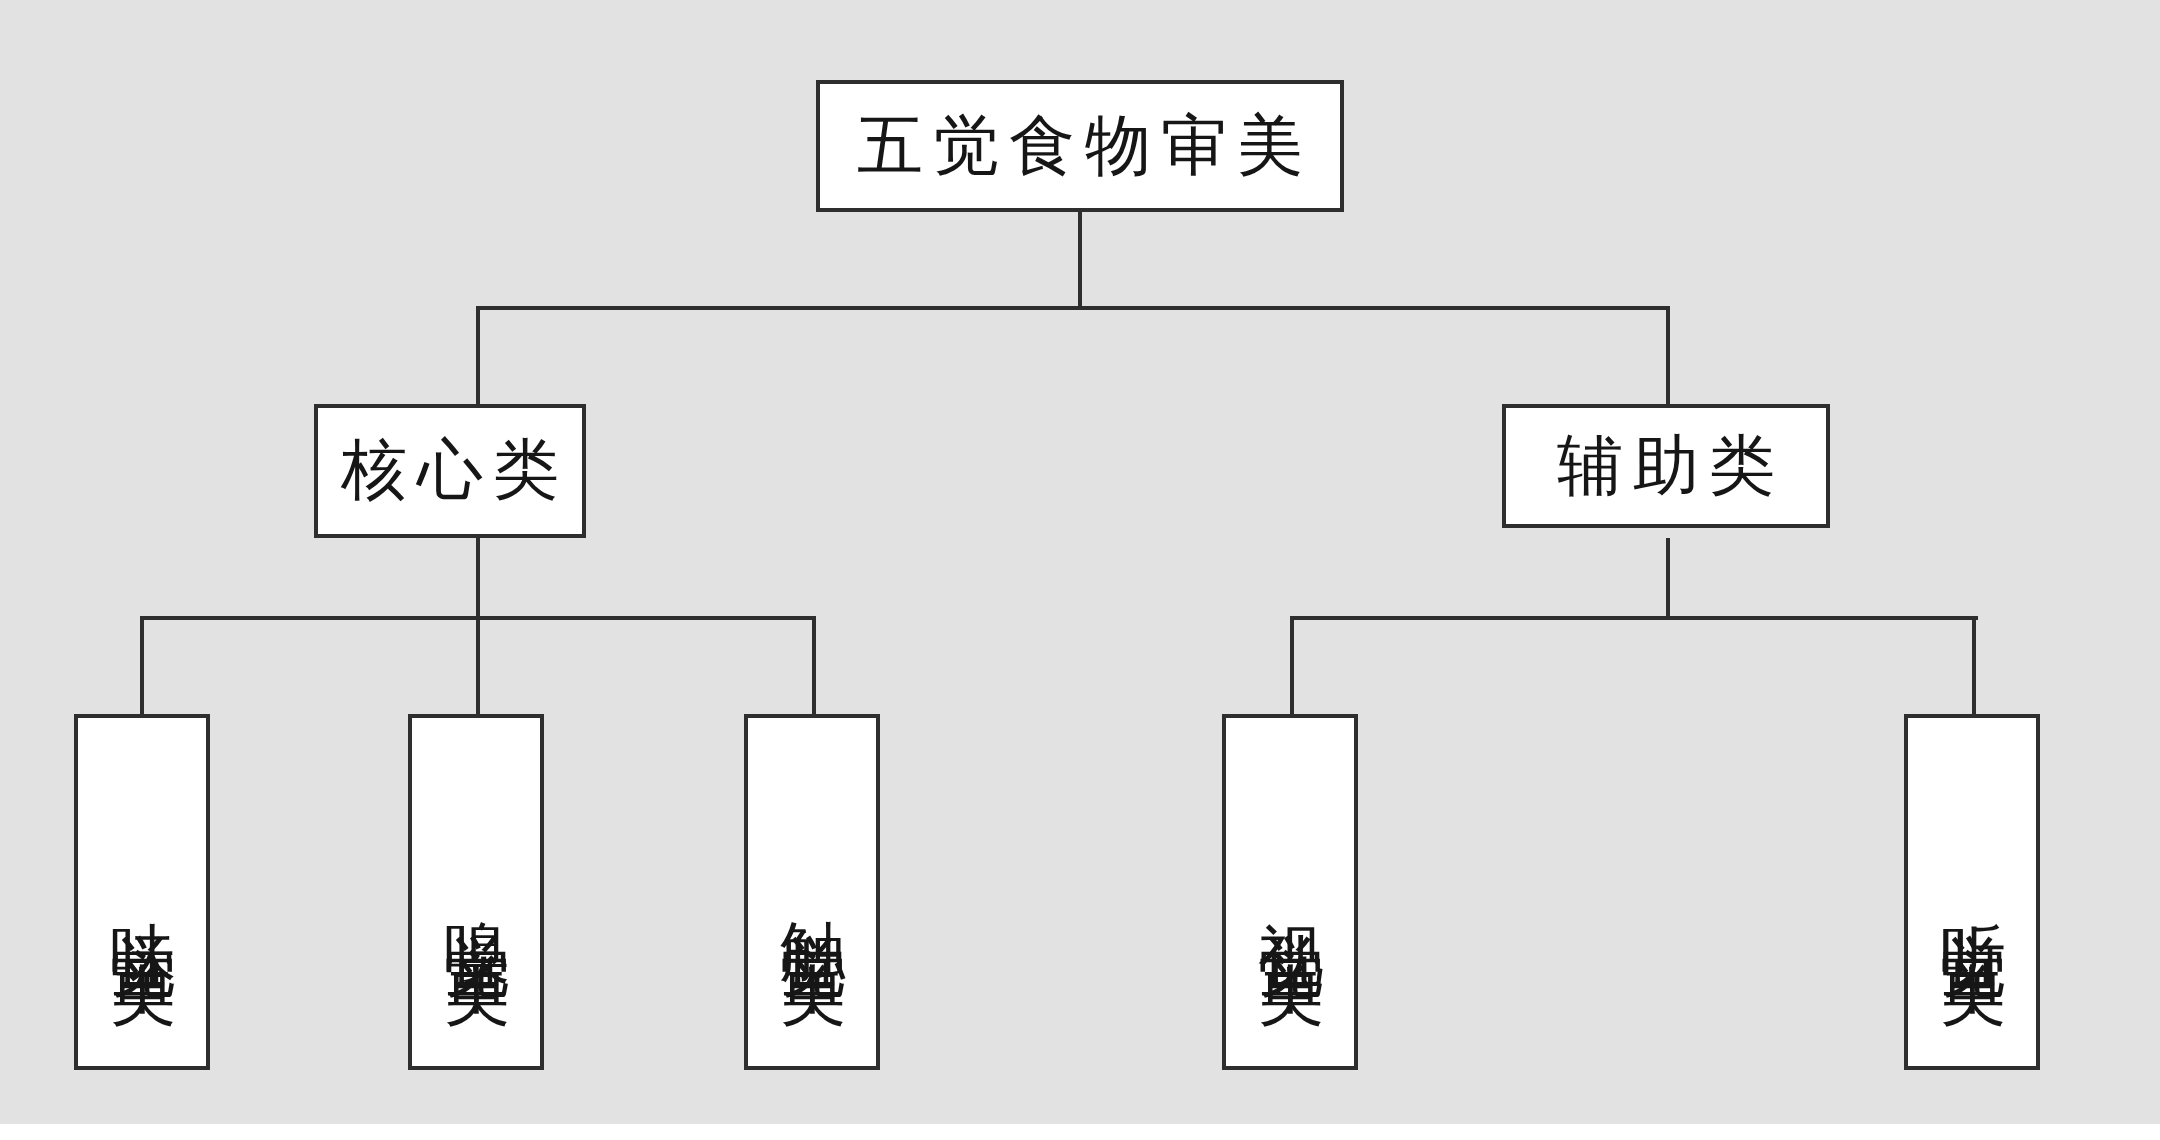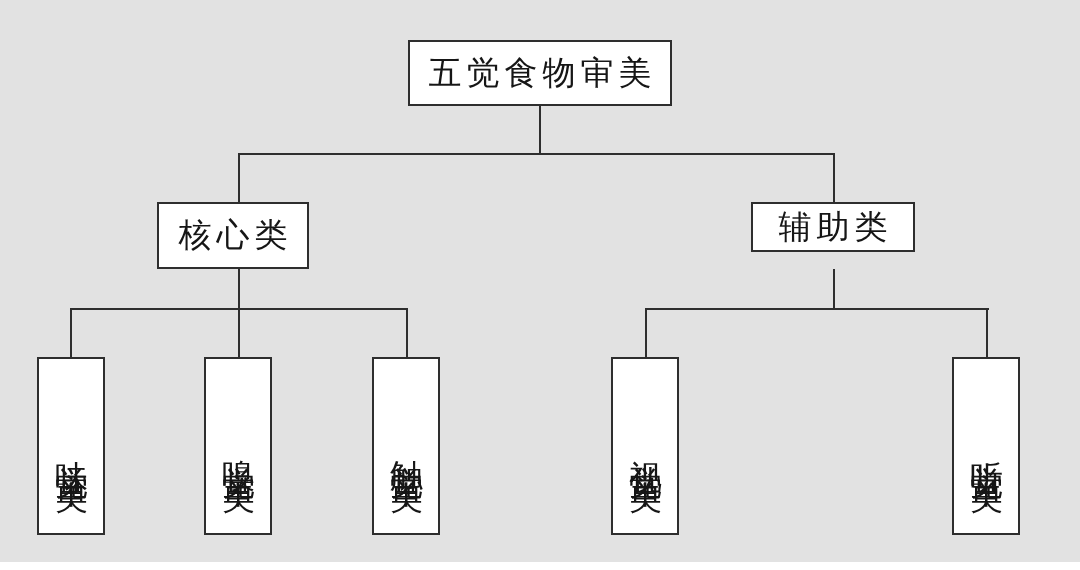--- a/index.html
+++ b/index.html
@@ -28,22 +28,22 @@
 
 <div class="stage">
 
   <div class="node h-node" style="left:408px;top:40px;width:264px;height:66px;">五觉食物审美</div>
 
   <div class="line" style="left:539px;top:106px;width:2px;height:47px;"></div>
   <div class="line" style="left:238px;top:153px;width:597px;height:2px;"></div>
   <div class="line" style="left:238px;top:153px;width:2px;height:49px;"></div>
   <div class="line" style="left:833px;top:153px;width:2px;height:49px;"></div>
 
-  <div class="node h-node" style="left:157px;top:202px;width:152px;height:67px;">核心类</div>
-  <div class="node h-node" style="left:751px;top:202px;width:164px;height:50px;">辅助类</div>
+  <div class="node h-node" style="left:157px;top:202px;width:136px;height:67px;">核心类</div>
+  <div class="node h-node" style="left:751px;top:202px;width:164px;height:62px;">辅助类</div>
 
   <div class="line" style="left:238px;top:269px;width:2px;height:41px;"></div>
   <div class="line" style="left:70px;top:308px;width:338px;height:2px;"></div>
   <div class="line" style="left:70px;top:308px;width:2px;height:49px;"></div>
   <div class="line" style="left:238px;top:308px;width:2px;height:49px;"></div>
   <div class="line" style="left:406px;top:308px;width:2px;height:49px;"></div>
 
   <div class="line" style="left:833px;top:269px;width:2px;height:41px;"></div>
   <div class="line" style="left:645px;top:308px;width:344px;height:2px;"></div>
   <div class="line" style="left:645px;top:308px;width:2px;height:49px;"></div>

